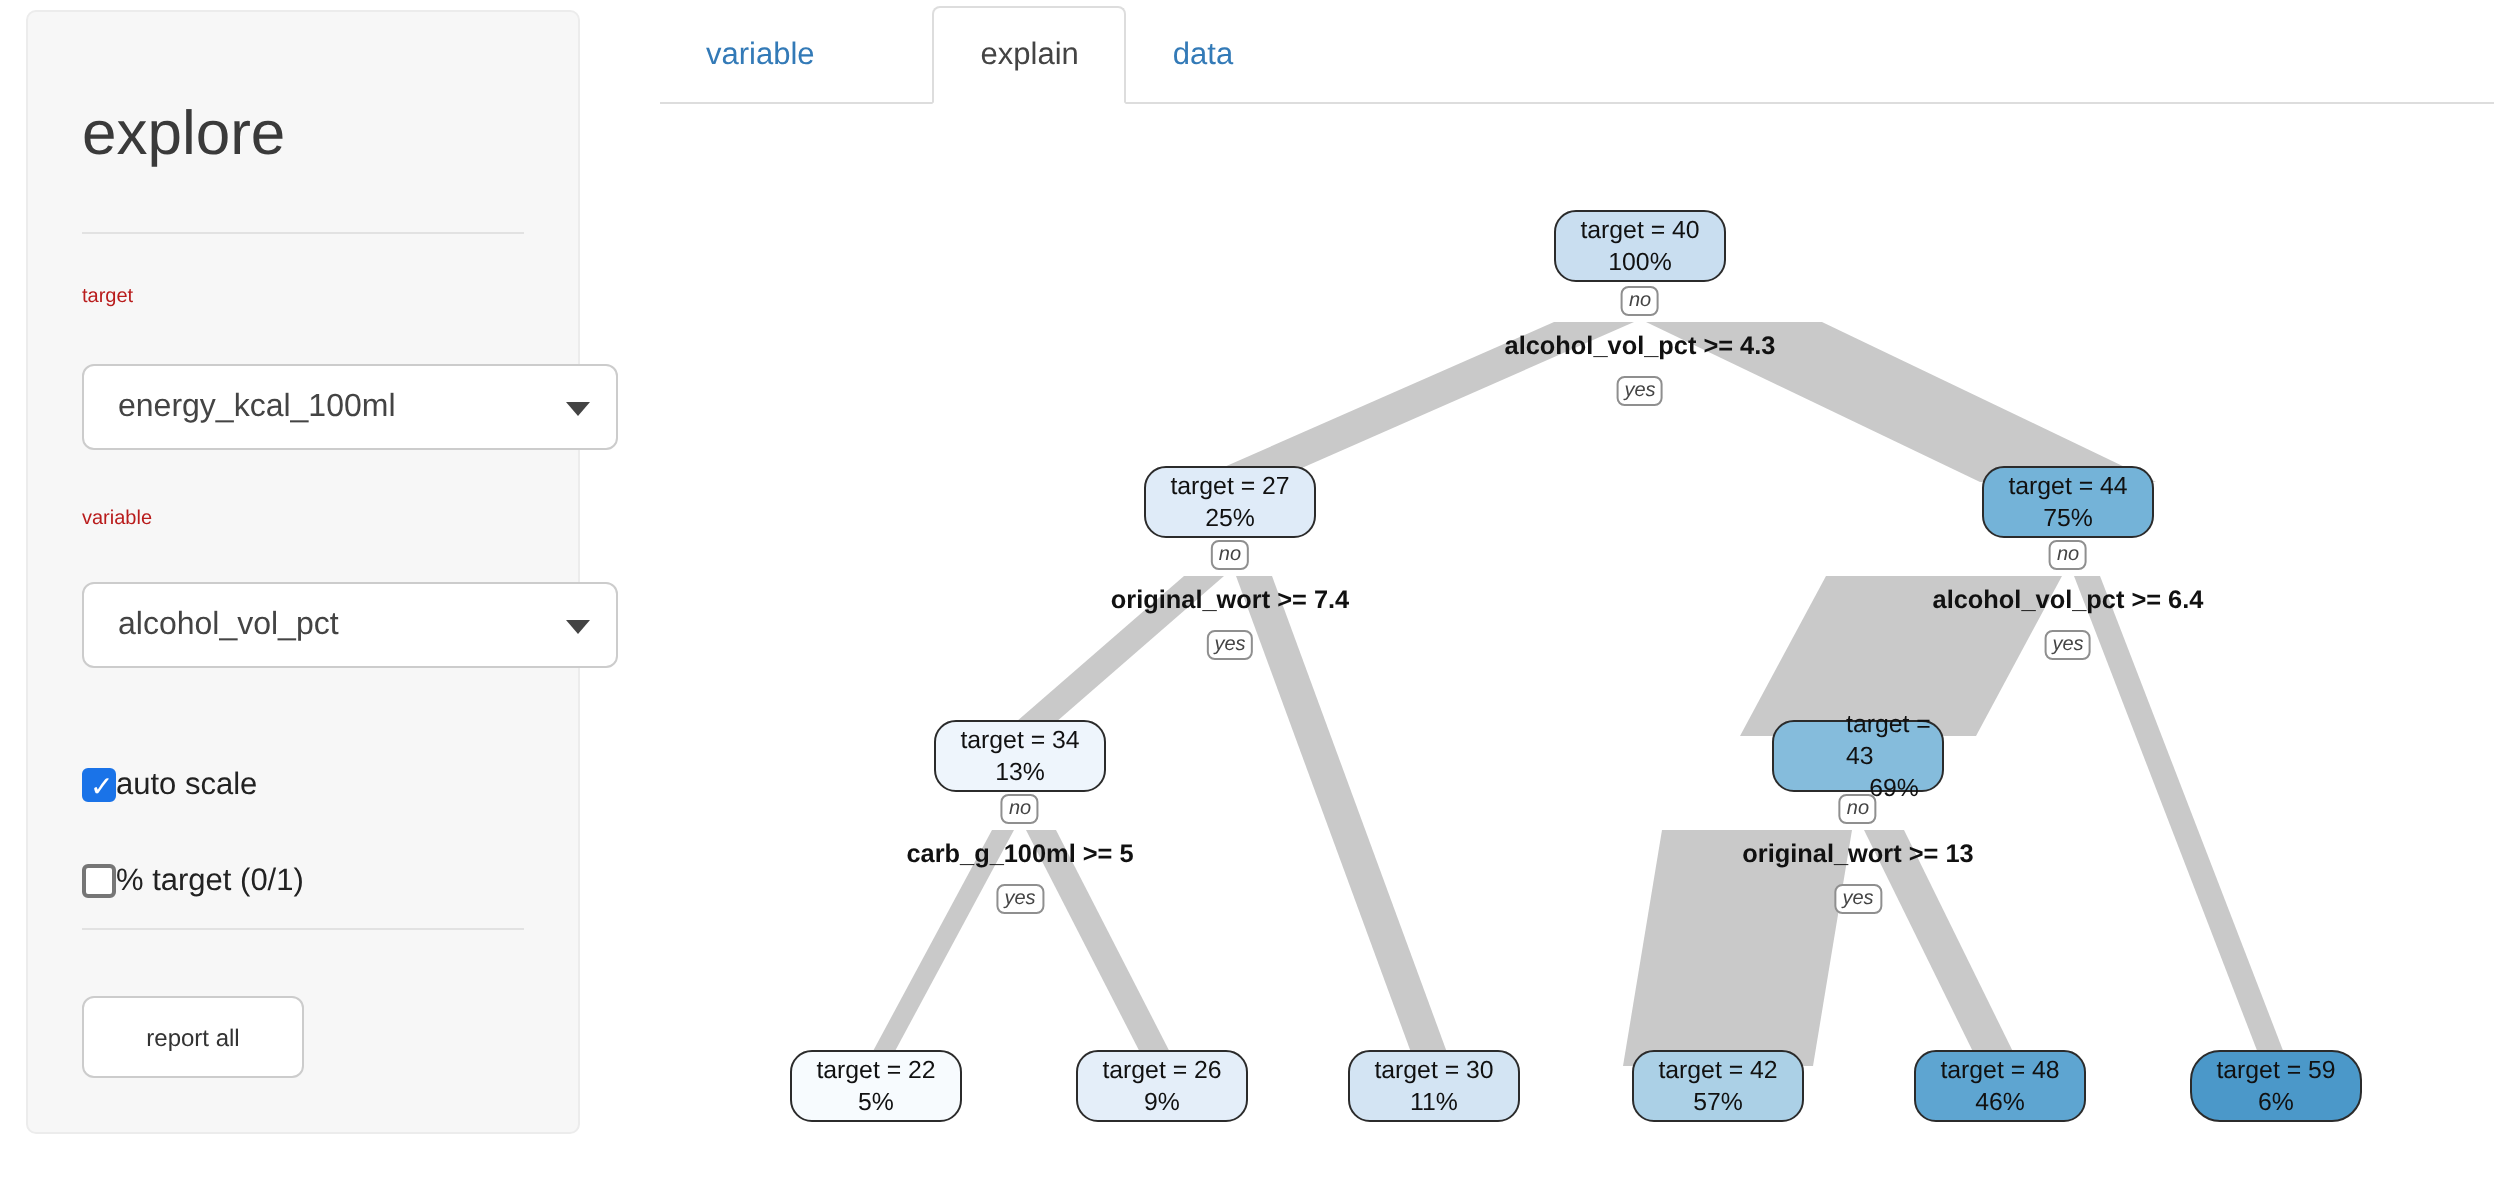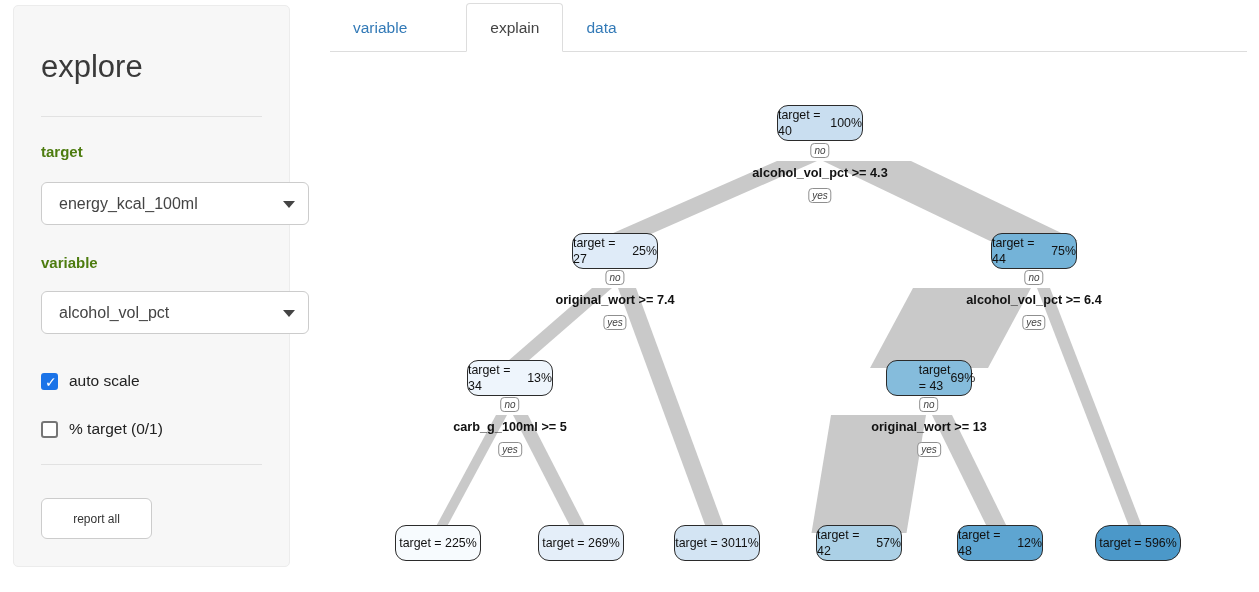--- a/index.html
+++ b/index.html
@@ -9,30 +9,30 @@
 
   .app { position:absolute; inset:0; }
 
   
   .sidebar { position:absolute; left:13px; top:5px; width:277px; height:562px;
     background:#f7f7f7; border:1px solid #ececec; border-radius:5px; z-index:2; }
   .sidebar .abs { position:absolute; left:27px; right:27px; }
   .side-title { top:44px; font-size:31px; font-weight:400; color:#3a3a3a; line-height:1.1; }
   .divider { position:absolute; left:27px; right:27px; border:0; border-top:1px solid #e2e2e2; }
   .hr1 { top:110px; } .hr2 { top:458px; }
-  .field-label { font-size:15px; font-weight:700; color:#4d7c0f; }
+  .field-label { font-size:10px; font-weight:400; color:#b91c1c; }
   .lbl-target { top:137px; } .lbl-variable { top:248px; }
   .select { position:absolute; left:27px; width:268px; height:43px; background:#fff;
     border:1px solid #ccc; border-radius:6px; display:flex; align-items:center;
     padding-left:17px; font-size:16px; color:#444; cursor:pointer; }
   .sel-target { top:176px; } .sel-variable { top:285px; }
   .caret { position:absolute; right:13px; top:50%; margin-top:-3px; width:0; height:0;
     border-left:6px solid transparent; border-right:6px solid transparent;
     border-top:7px solid #444; }
-  .cbrow { display:flex; align-items:center; gap:11px; font-size:15.5px; color:#222; }
+  .cbrow { display:flex; font-size:15.5px; color:#222;margin-top:12px; }
   .cb1 { top:366px; } .cb2 { top:414px; }
   .cb { width:17px; height:17px; border:2px solid #767676; border-radius:3px;
     background:#fff; flex:0 0 auto; position:relative; cursor:pointer; }
   .cb.checked { background:#1a73e8; border-color:#1a73e8; }
   .cb.checked::after { content:"\2713"; position:absolute; left:2px; top:-1px;
     color:#fff; font-size:14px; font-weight:700; }
   .report-btn { position:absolute; left:27px; top:492px; width:111px; height:41px;
     background:#fff; border:1px solid #ccc; border-radius:6px; font-size:12px;
     color:#333; font-family:inherit; cursor:pointer; }
 
@@ -41,21 +41,21 @@
     align-items:flex-end; border-bottom:1px solid #ddd; z-index:2; }
   .tab { padding:14px 23px; font-size:15.5px; color:#337ab7; text-decoration:none;
     cursor:pointer; line-height:19px; }
   .tab.active { background:#fff; border:1px solid #ddd; border-bottom:1px solid #fff;
     margin-bottom:-1px; border-radius:4px 4px 0 0; color:#444; cursor:default;margin-left:36px; }
 
   
   #edges { position:absolute; left:0; top:0; z-index:0; }
   #tree { position:absolute; inset:0; z-index:1; }
   .node { position:absolute; width:86px; height:36px; transform:translateX(-50%);
-    border:1.4px solid #2b2b2b; border-radius:11px; display:flex; flex-direction:row;
+    border:1.4px solid #2b2b2b; border-radius:11px; display:flex; flex-direction:column;
     justify-content:center; align-items:center; font-size:12.4px; line-height:1.3;
     color:#111; }
   .split { position:absolute; transform:translateX(-50%); display:flex;
     align-items:center; gap:8px; white-space:nowrap;flex-direction:column; }
   .split b { font-size:12.7px; font-weight:700; color:#111; }
   .tag { font-size:10px; font-style:italic; color:#444; border:1px solid #8f8f8f;
     border-radius:4px; padding:0 3px; line-height:13px; background:#fff; }
 </style>
 </head>
 <body>
@@ -107,21 +107,21 @@
       <div class="node" style="left: 717px; top: 525px; background: rgb(211, 228, 243);">
         <span>target = 30</span>
         <span>11%</span>
       </div>
       <div class="node" style="left: 859px; top: 525px; background: rgb(171, 208, 230);">
         <span>target = 42</span>
         <span>57%</span>
       </div>
       <div class="node" style="left: 1000px; top: 525px; background: rgb(94, 165, 209);">
         <span>target = 48</span>
-        <span>12%</span>
+        <span>46%</span>
       </div>
       <div class="node" style="left: 1138px; top: 525px; background: rgb(75, 152, 201); border-radius: 15px;">
         <span>target = 59</span>
         <span>6%</span>
       </div>
       <div class="split" style="left: 820px; top: 143px;">
         <span class="tag">no</span>
         <b>alcohol_vol_pct &gt;= 4.3</b>
         <span class="tag">yes</span>
       </div>

